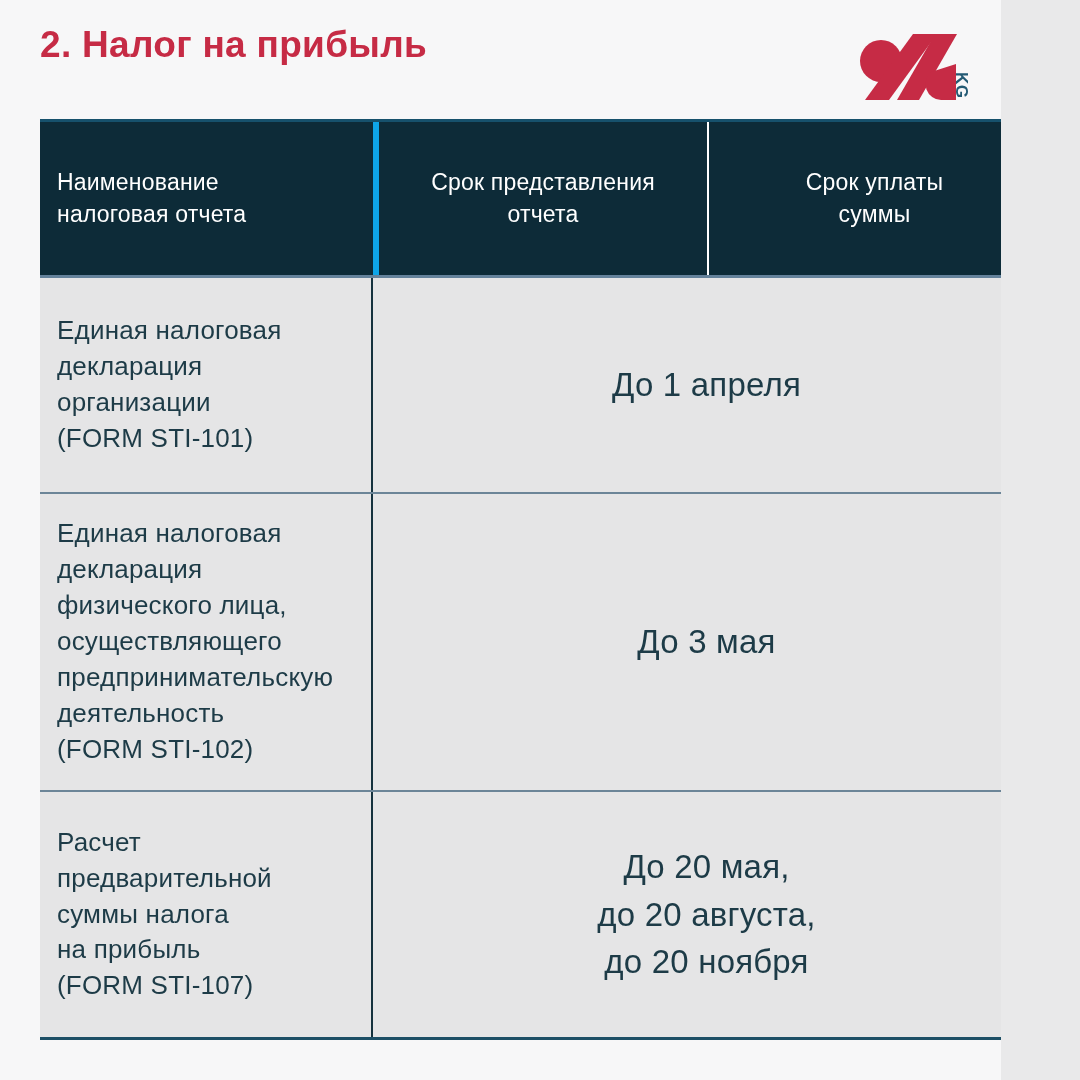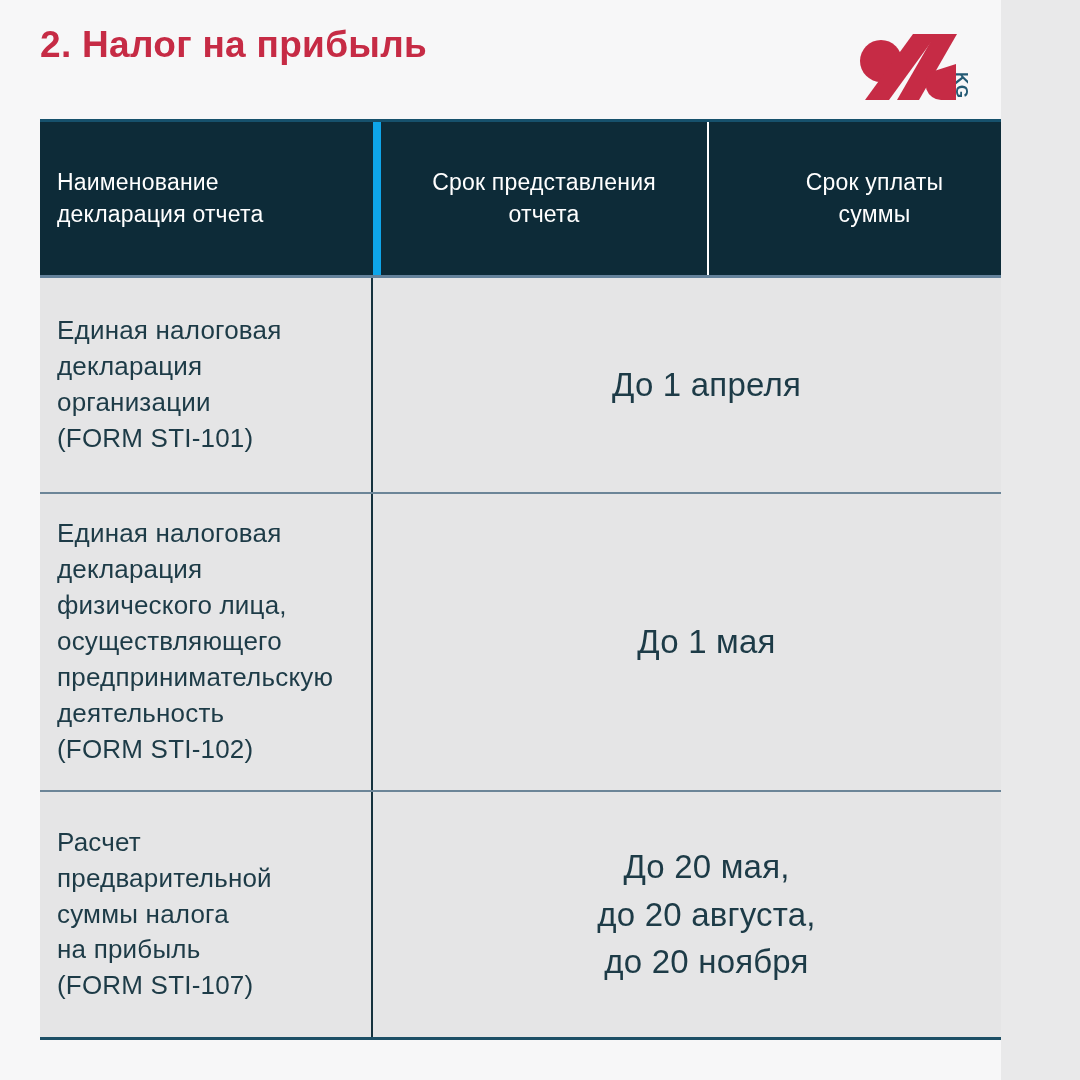--- a/index.html
+++ b/index.html
@@ -50,21 +50,21 @@
   .th {
     display: flex;
     align-items: center;
     font-size: 23px;
     font-weight: 500;
     line-height: 1.35;
     letter-spacing: 0.2px;
     white-space: pre-line;
   }
   .th.c1 { width: 333px; padding-left: 17px; text-align: left; }
-  .th.c2 { width: 334px; border-left: 8px solid #0ea5e9; justify-content: center; text-align: center; }
+  .th.c2 { width: 334px; border-left: 6px solid #0ea5e9; justify-content: center; text-align: center; }
   .th.c3 { width: 333px; border-left: 2px solid #ffffff; justify-content: center; text-align: center; }
   .tbody { display: flex; flex-direction: column; flex: 1; }
   .trow {
     display: flex;
     background: #e5e5e6;
   }
   .trow.r1 { height: 216px; border-bottom: 2px solid #6c8598; }
   .trow.r2 { height: 298px; border-bottom: 2px solid #6c8598; }
   .trow.r3 { height: 245px; }
   .cell-name {
@@ -104,21 +104,21 @@
     <polygon points="54,0 78,0 30,66 6,66" fill="#c62b45"></polygon>
     <polygon points="76,0 98,0 60,66 38,66" fill="#c62b45"></polygon>
     <path d="M97,30 L97,66 L82,66 A16,16 0 0 1 72,38 Z" fill="#c62b45"></path>
     <text transform="translate(97,38) rotate(90)" font-family="Liberation Sans, DejaVu Sans, sans-serif" font-size="17" font-weight="800" fill="#235a74" letter-spacing="0.5">KG</text>
   </svg>
 
   <div class="tax-table">
 
     <div class="thead">
       <div class="th c1">Наименование
-декларация отчета</div>
+налоговая отчета</div>
       <div class="th c2">Срок представления
 отчета</div>
       <div class="th c3">Срок уплаты
 суммы</div>
     </div>
 
     <div class="tbody">
 
       <div class="trow r1">
         <div class="cell-name">Единая налоговая
@@ -129,21 +129,21 @@
       </div>
 
       <div class="trow r2">
         <div class="cell-name">Единая налоговая
 декларация
 физического лица,
 осуществляющего
 предпринимательскую
 деятельность
 (FORM STI-102)</div>
-        <div class="cell-deadline">До 1 мая</div>
+        <div class="cell-deadline">До 3 мая</div>
       </div>
 
       <div class="trow r3">
         <div class="cell-name">Расчет
 предварительной
 суммы налога
 на прибыль
 (FORM STI-107)</div>
         <div class="cell-deadline">До 20 мая,
 до 20 августа,

